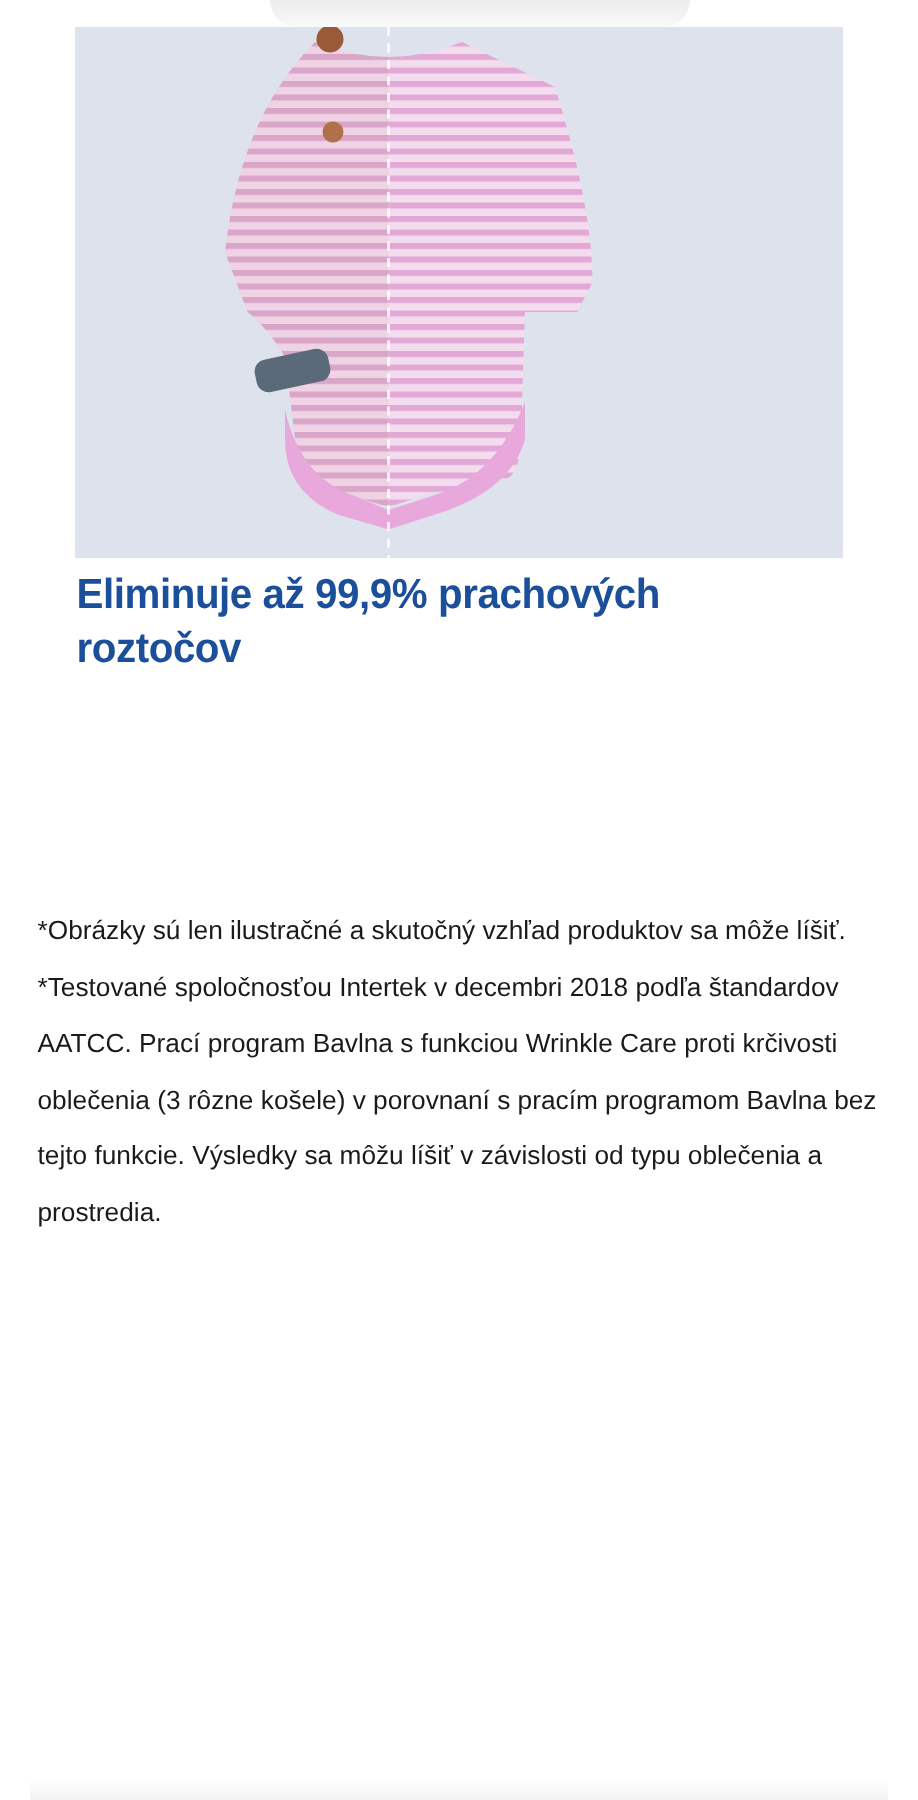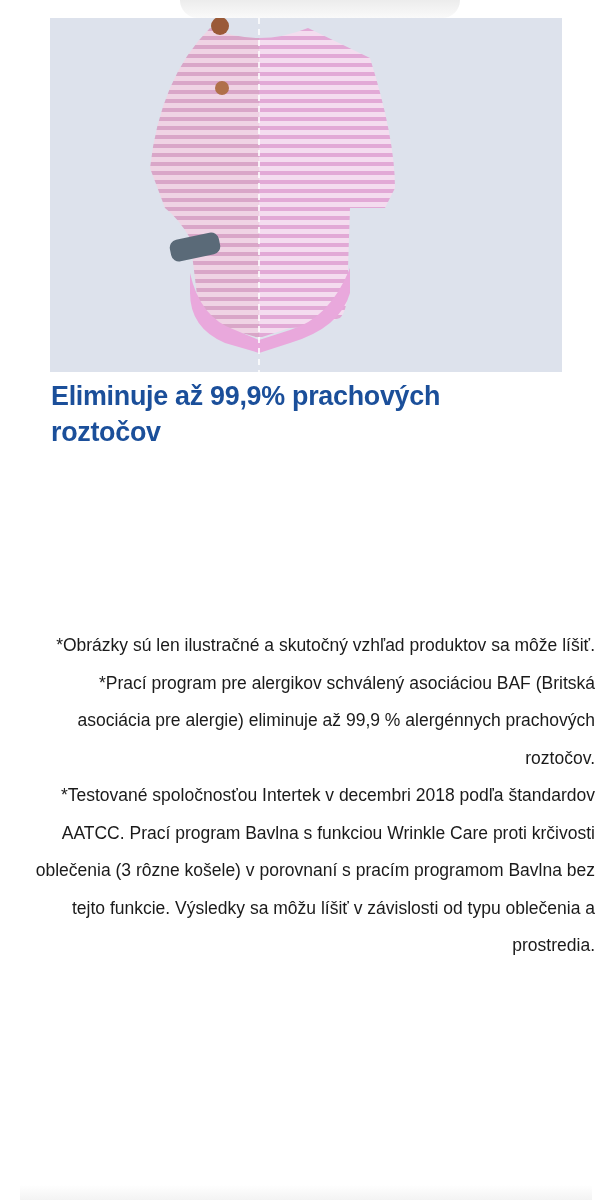--- a/index.html
+++ b/index.html
@@ -13,22 +13,22 @@
   .topshade { position: absolute; left: 180px; top: 0; width: 280px; height: 18px;
     background: linear-gradient(to bottom, #ececec, #fafafa); border-radius: 0 0 30px 30px; }
   .hero { position: absolute; left: 50px; top: 18px; width: 512px; height: 354px;
     background: #dde2ec; overflow: hidden; }
   .hero svg { display: block; }
   .heading { position: absolute; left: 51px; top: 378px; width: 520px;
     color: #1b4f9a; font-weight: bold; font-size: 28px; line-height: 36px;
     letter-spacing: -0.3px; margin: 0; transform: scaleX(0.96); transform-origin: left; }
   .subtext { position: absolute; left: 51px; top: 482px; font-size: 22px; color: #141414;
     line-height: 30px; margin: 0; }
-  .notes { position: absolute; left: 25px; top: 627px; width: 570px; margin: 0; padding: 0;
-    list-style: none; color: #1a1a1a; font-size: 17.5px; line-height: 37.5px; text-align: right; }
+  .notes { position: absolute; left: 25px; top: 602px; width: 570px; margin: 0; padding: 0;
+    list-style: none; color: #1a1a1a; font-size: 17.5px; line-height: 37.5px; }
   .notes li { margin: 0; }
   .watermark { position: absolute; left: 414px; top: 1200px; font-size: 29px; font-weight: bold;
     color: #ffffff; -webkit-text-stroke: 1.2px #c8c8c8; letter-spacing: 0.5px; }
   .bottomshade { position: absolute; left: 20px; top: 1185px; width: 572px; height: 15px;
     background: linear-gradient(to bottom, #ffffff, #f3f3f3); }
 </style>
 </head>
 <body>
 
 <div class="page">
@@ -68,19 +68,18 @@
       <circle cx="172" cy="70" r="7" fill="#b0704a"></circle>
       <rect x="120" y="218" width="50" height="22" rx="8" fill="#5a6a78" transform="rotate(-12 145 229)"></rect>
       <line x1="209" y1="0" x2="209" y2="354" stroke="#ffffff" stroke-width="2" stroke-dasharray="6 5" opacity="0.8"></line>
     </svg>
   </div>
 
   <h2 class="heading">Eliminuje až 99,9% prachových roztočov</h2>
 
   <ul class="notes">
     <li>*Obrázky sú len ilustračné a skutočný vzhľad produktov sa môže líšiť.</li>
-    <li>*Prací program pre alergikov schválený asociáciou BAF (Britská asociácia pre alergie) eliminuje až 99,9 % alergénnych prachových roztočov.</li>
     <li>*Testované spoločnosťou Intertek v decembri 2018 podľa štandardov AATCC. Prací program Bavlna s funkciou Wrinkle Care proti krčivosti oblečenia (3 rôzne košele) v porovnaní s pracím programom Bavlna bez tejto funkcie. Výsledky sa môžu líšiť v závislosti od typu oblečenia a prostredia.</li>
   </ul>
 </div>
 
 <div class="watermark">@( Bazos.sk</div>
 <div class="bottomshade"></div>
 
 </body></html>

